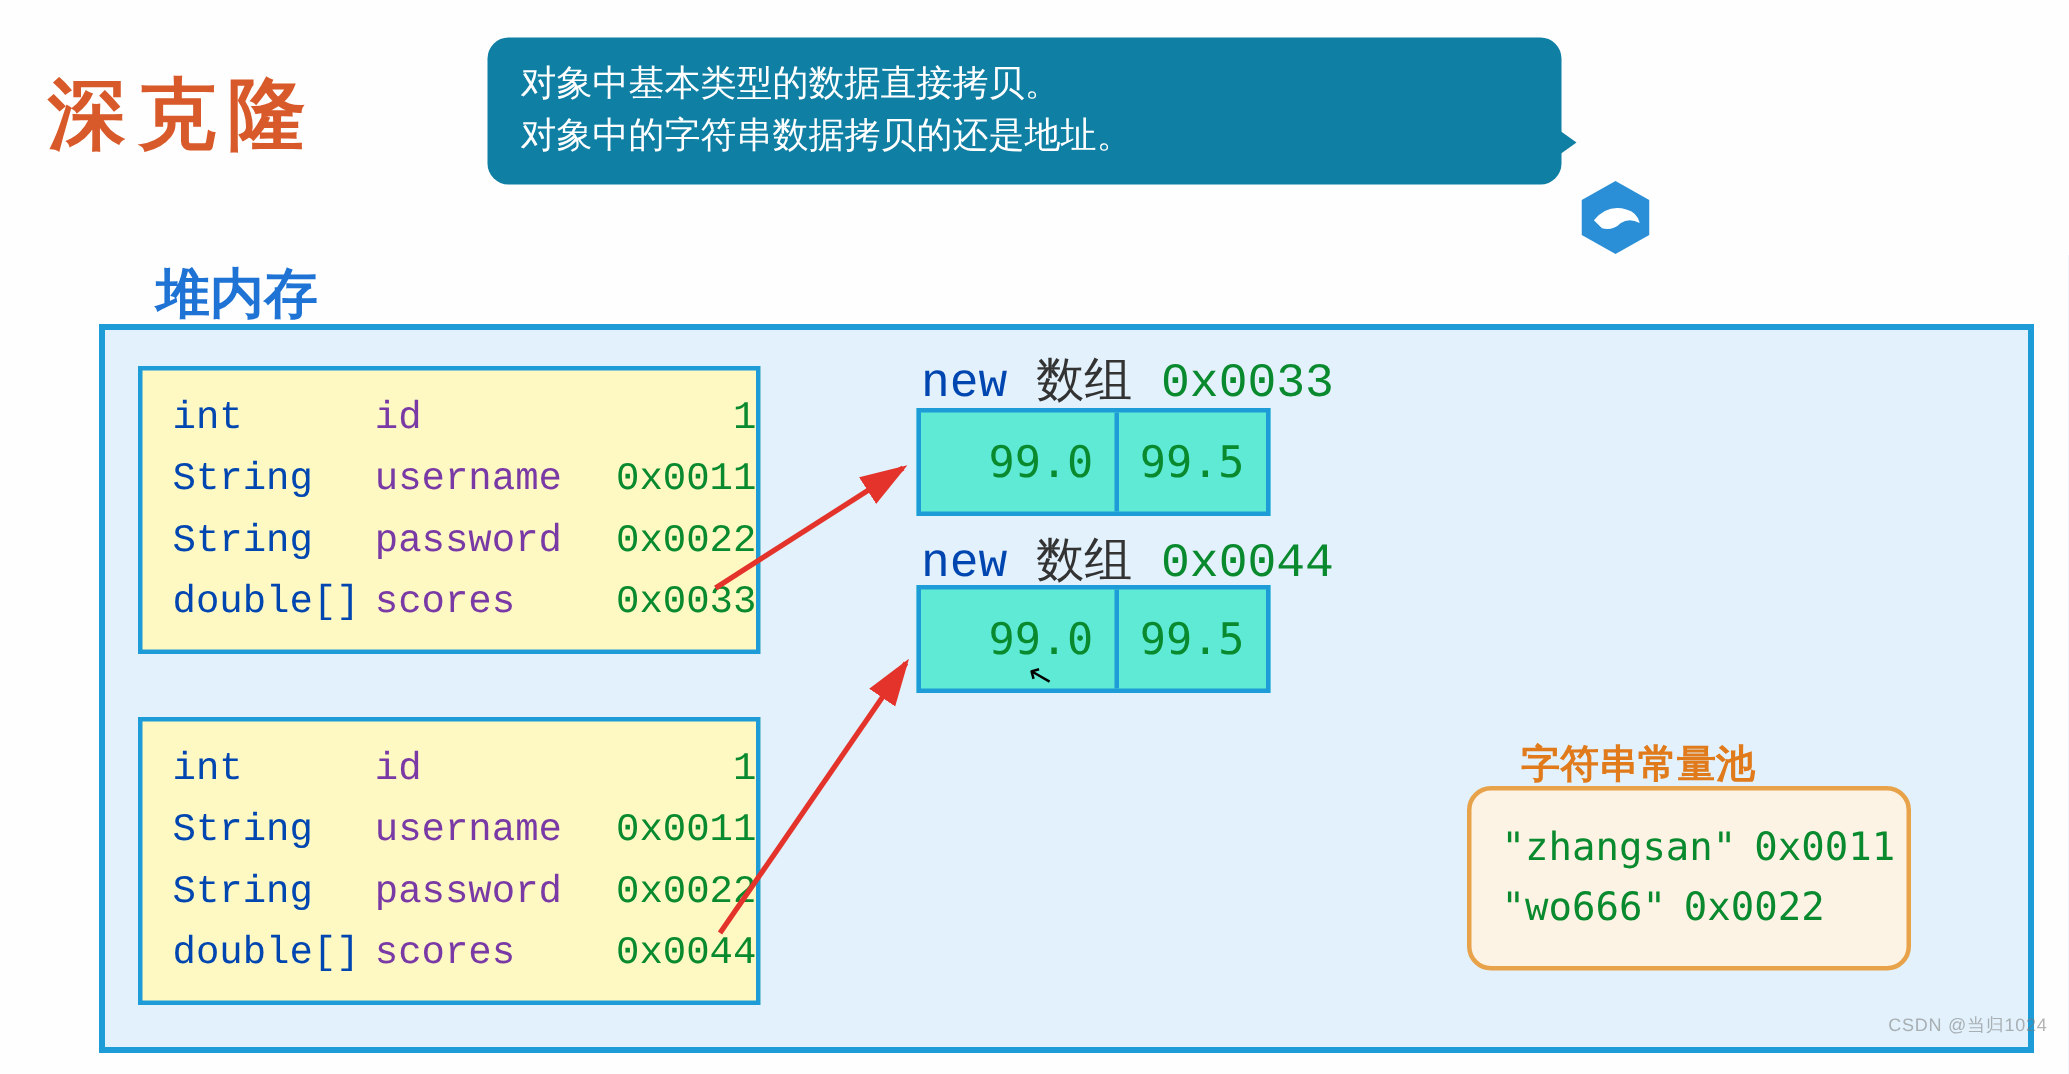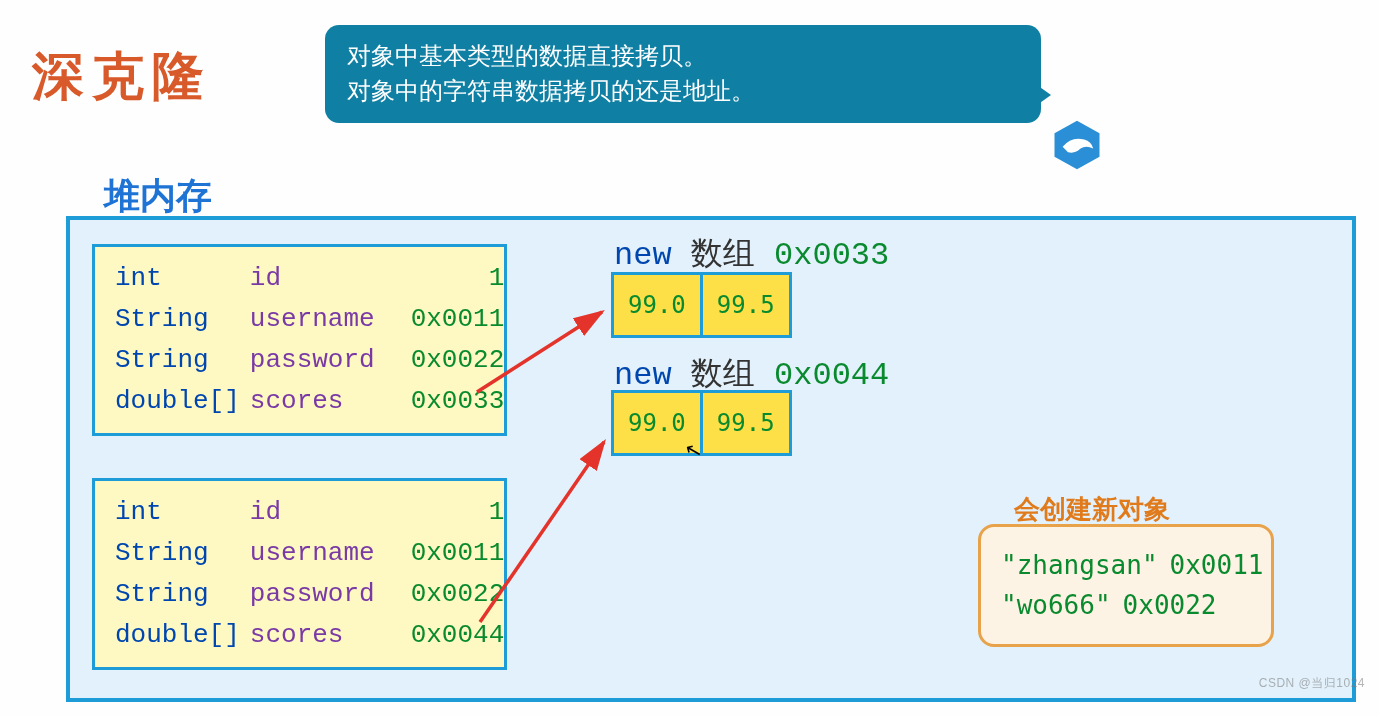--- a/index.html
+++ b/index.html
@@ -92,24 +92,25 @@
   }
   .arr-label .kw { color: #0046b0; }
   .arr-label .txt { color: #333; }
   .arr-label .addr { color: #0a8a2e; }
   .arr-label-1 { left: 614px; top: 232px; }
   .arr-label-2 { left: 614px; top: 352px; }
   .arr-box {
     position: absolute;
     display: flex;
     border: 3px solid #1e9cd8;
-    background: #fde047;
+    background: #5eead4;
     font-family: "Consolas", monospace;
-    font-size: 24px;
+    font-size: 29px;
     color: #0a8a2e;
+    padding-left: 31px;
   }
   .arr-box .cell {
     border-right: 3px solid #1e9cd8;
     padding: 16px 14px;
     min-width: 78px;
     text-align: center;
   }
   .arr-box .cell:last-child { border-right: none; }
   .arr1 { left: 611px; top: 272px; }
   .arr2 { left: 611px; top: 390px; }
@@ -244,21 +245,21 @@
 <div class="arr-label arr-label-2">
   <span class="kw">new</span>
   <span class="txt">数组</span>
   <span class="addr">0x0044</span>
 </div>
 <div class="arr-box arr2" id="arr2-cells">
     <div class="cell">99.0</div>
     <div class="cell">99.5</div>
   </div>
 
-<div class="pool-label">会创建新对象</div>
+<div class="pool-label">字符串常量池</div>
 <div class="pool-box" id="pool-items">
     <div><span>"zhangsan"</span><span class="addr">0x0011</span></div>
     <div><span>"wo666"</span><span class="addr">0x0022</span></div>
   </div>
 
 <svg class="arrow-svg" width="1379" height="716">
   <defs>
     <marker id="ah" markerWidth="10" markerHeight="10" refX="8" refY="3" orient="auto">
       <path d="M0,0 L9,3 L0,6 Z" fill="#e4332a"></path>
     </marker>

